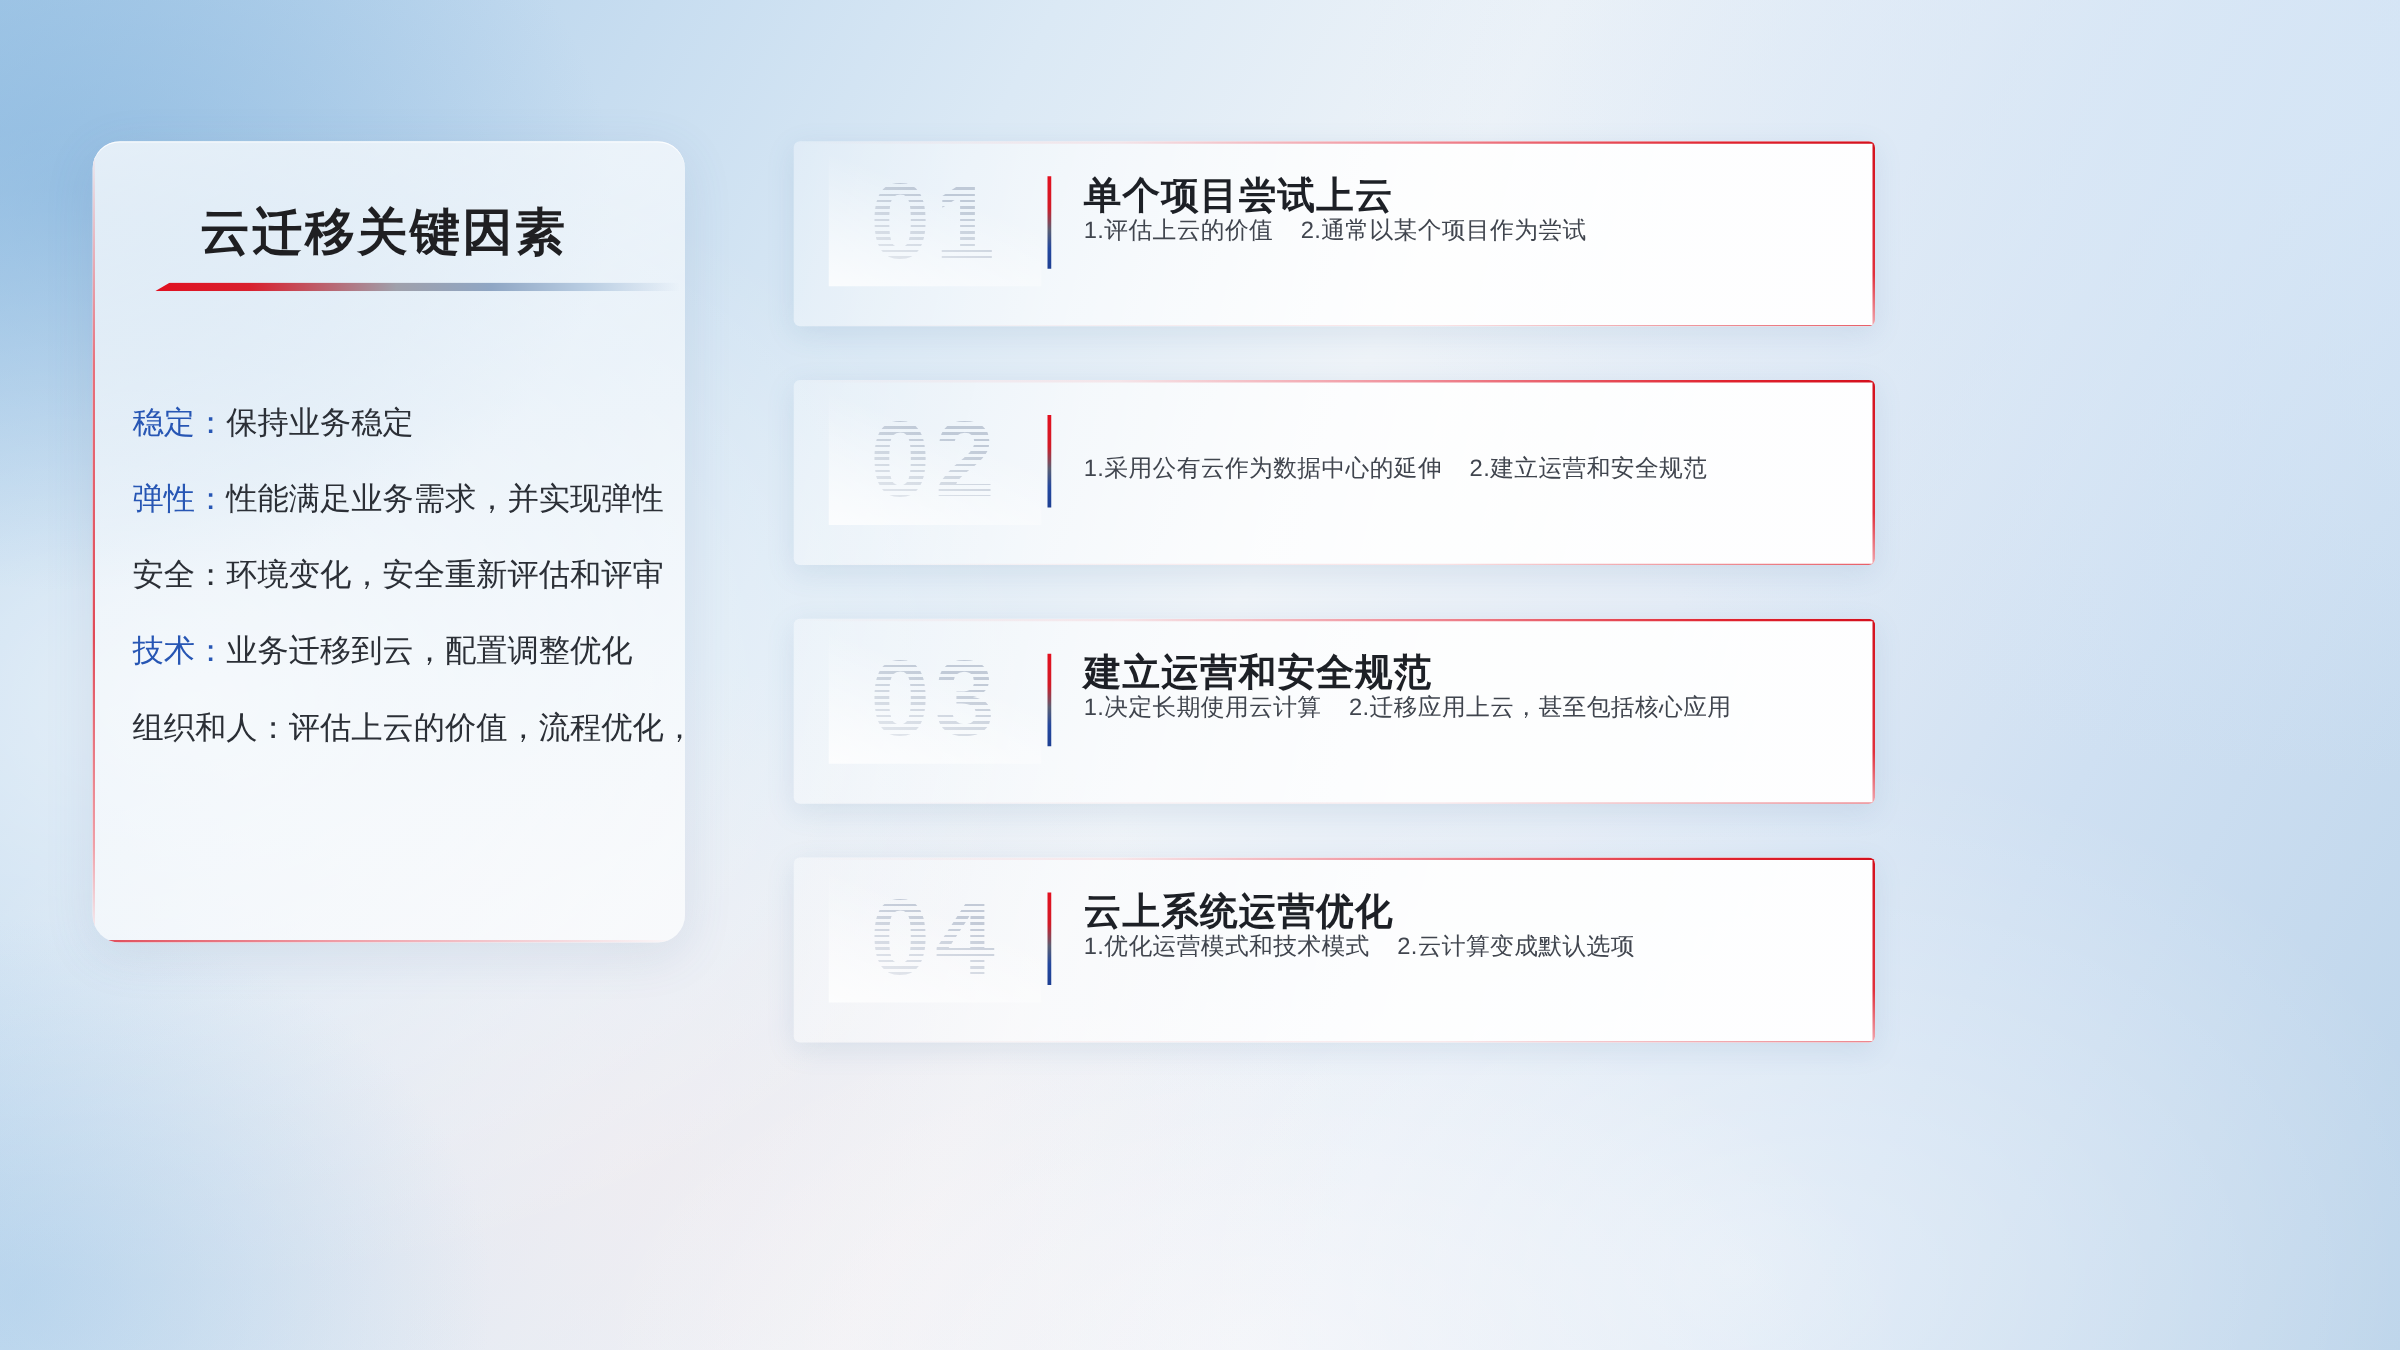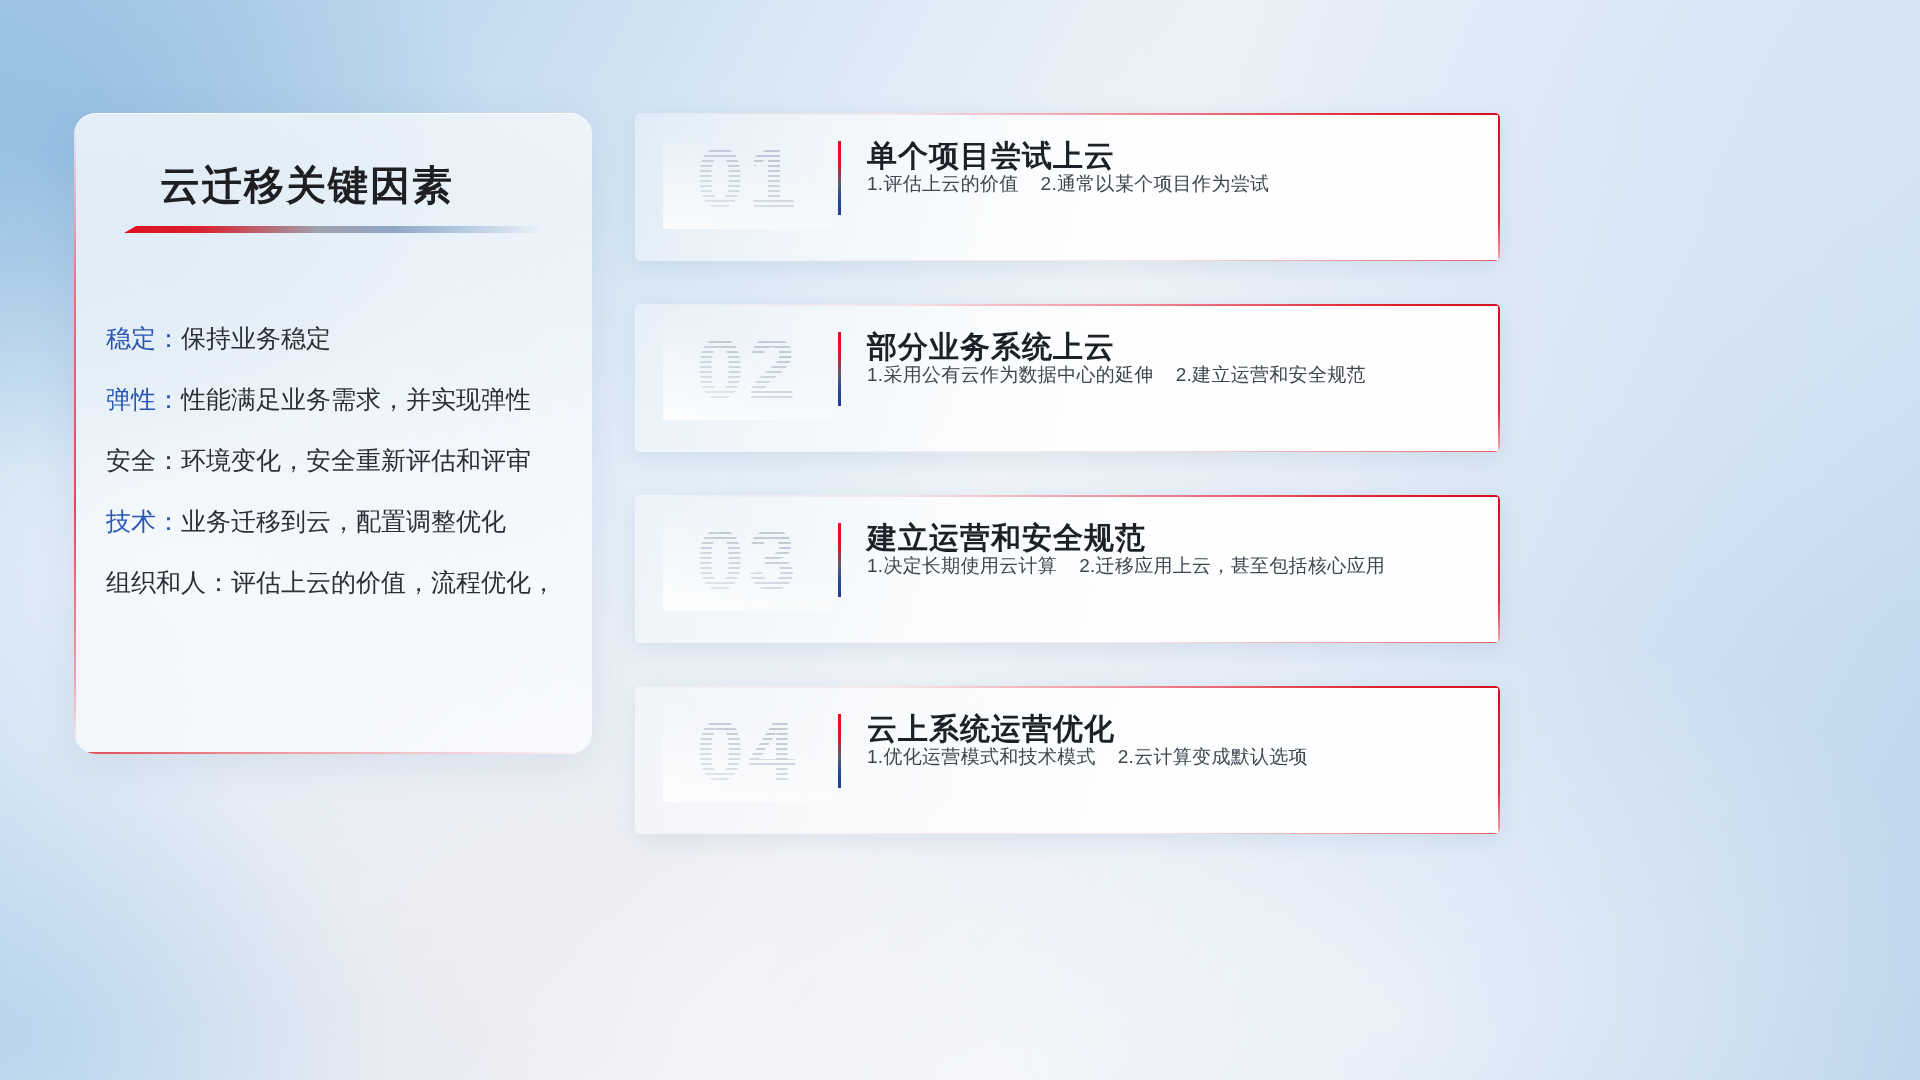--- a/index.html
+++ b/index.html
@@ -21,21 +21,21 @@
   }
   #bg2{position:absolute;inset:0;
     background:
       radial-gradient(620px 460px at 3% 14%, rgba(126,176,220,.55) 0%, rgba(126,176,220,0) 70%),
       radial-gradient(520px 420px at 1% 96%, rgba(170,205,234,.55) 0%, rgba(170,205,234,0) 72%),
       radial-gradient(760px 420px at 52% 100%, rgba(255,252,252,.50) 0%, rgba(255,252,252,0) 70%);
   }
 
   
   #left-panel{
-    position:absolute;left:74px;top:113px;width:518px;height:641px;
+    position:absolute;left:74px;top:113px;width:474px;height:641px;
     border-radius:22px;
     background:linear-gradient(160deg,rgba(255,255,255,.74) 0%,rgba(255,255,255,.52) 40%,rgba(255,255,255,.66) 100%);
     box-shadow:0 10px 40px rgba(70,110,160,.12), inset 0 1px 0 rgba(255,255,255,.8);
     overflow:hidden;
   }
   #left-panel .edge{
     position:absolute;left:0;top:0;bottom:0;width:2px;
     background:linear-gradient(180deg,rgba(255,255,255,.2) 0%,#e8707c 28%,#e04a58 62%,#f0a0a8 88%,rgba(255,255,255,.2) 100%);
   }
   #left-panel .edge-b{
@@ -155,21 +155,20 @@
     </div>
   </div>
 
   <div class="card">
     <div class="top-line"></div>
     <div class="right-line"></div>
     <div class="bot-line"></div>
     <div class="num">02</div>
     <div class="num-fade"></div>
     <div class="divider"></div>
-    <div class="c-title">部分业务系统上云</div>
     <div class="c-desc">
       <span>1.采用公有云作为数据中心的延伸</span><span class="gap"></span><span>2.建立运营和安全规范</span>
     </div>
   </div>
 
   <div class="card">
     <div class="top-line"></div>
     <div class="right-line"></div>
     <div class="bot-line"></div>
     <div class="num">03</div>

